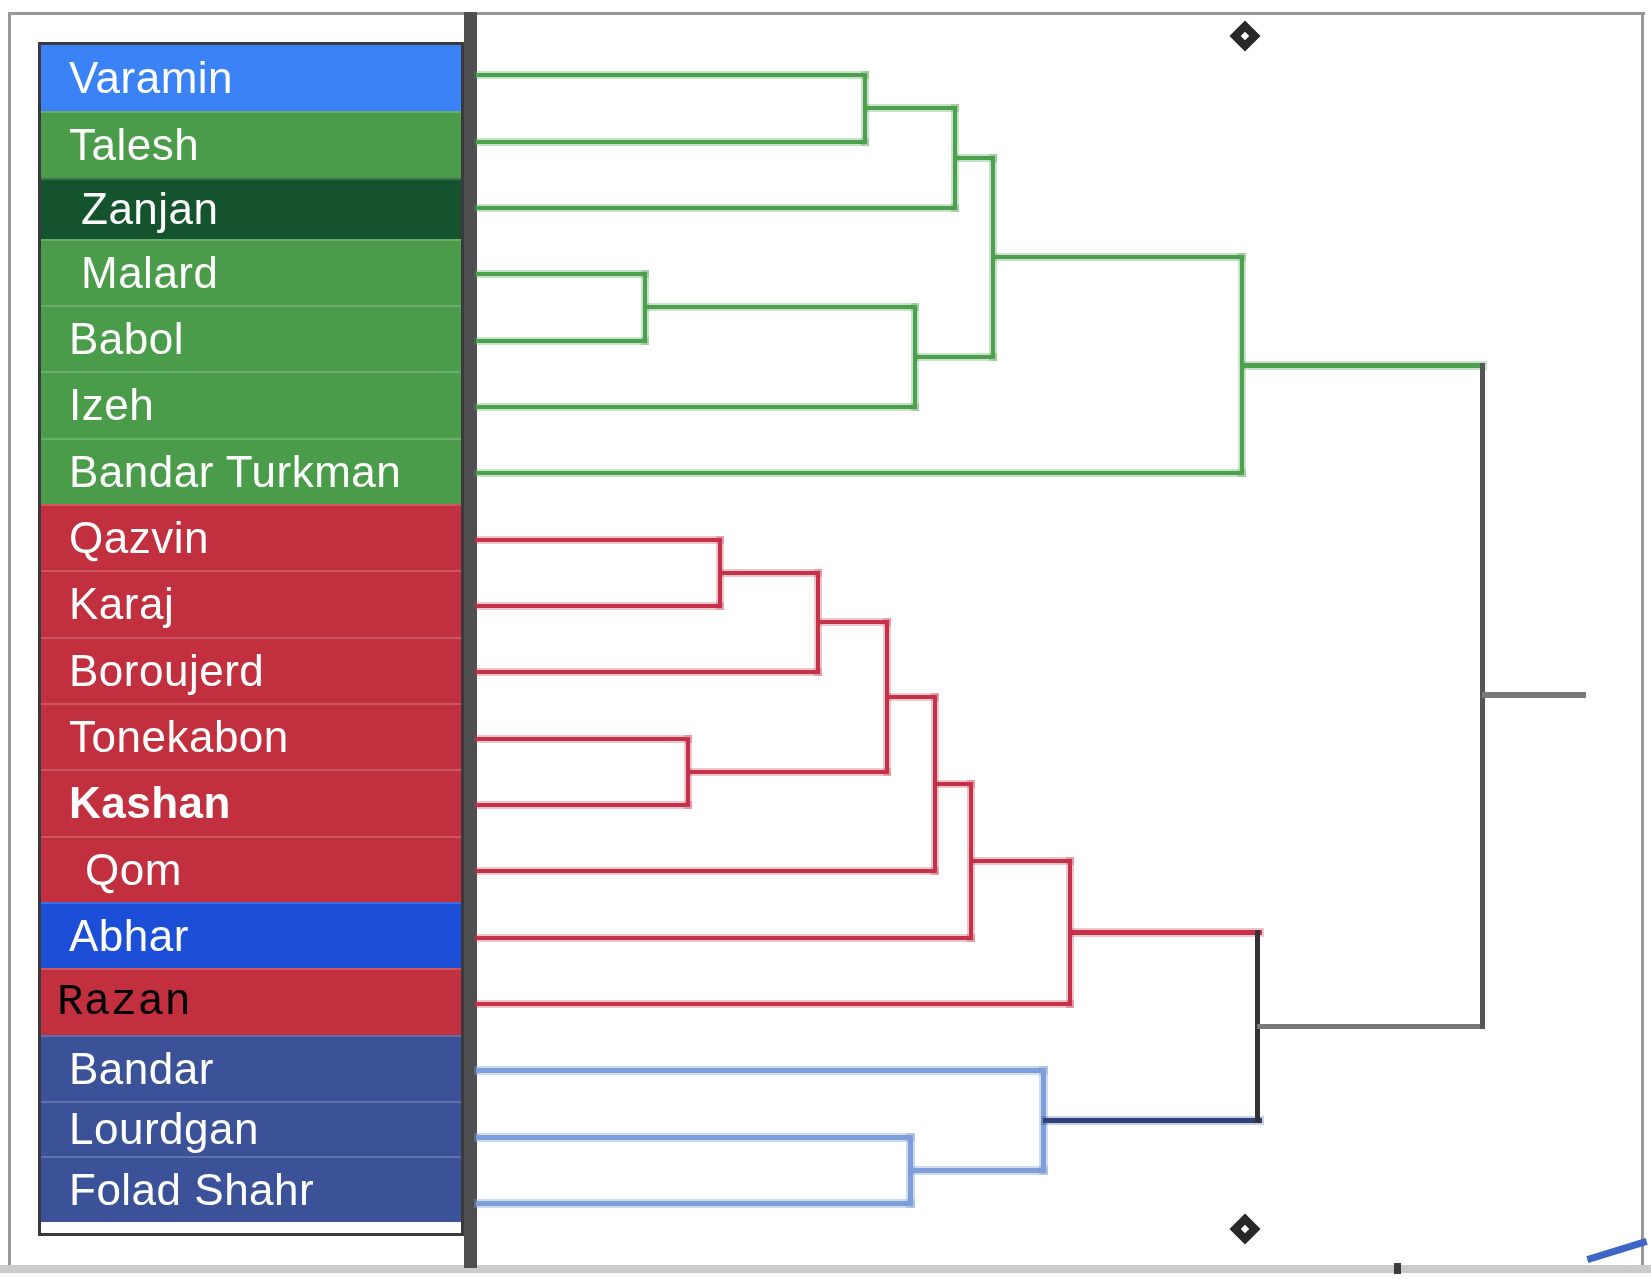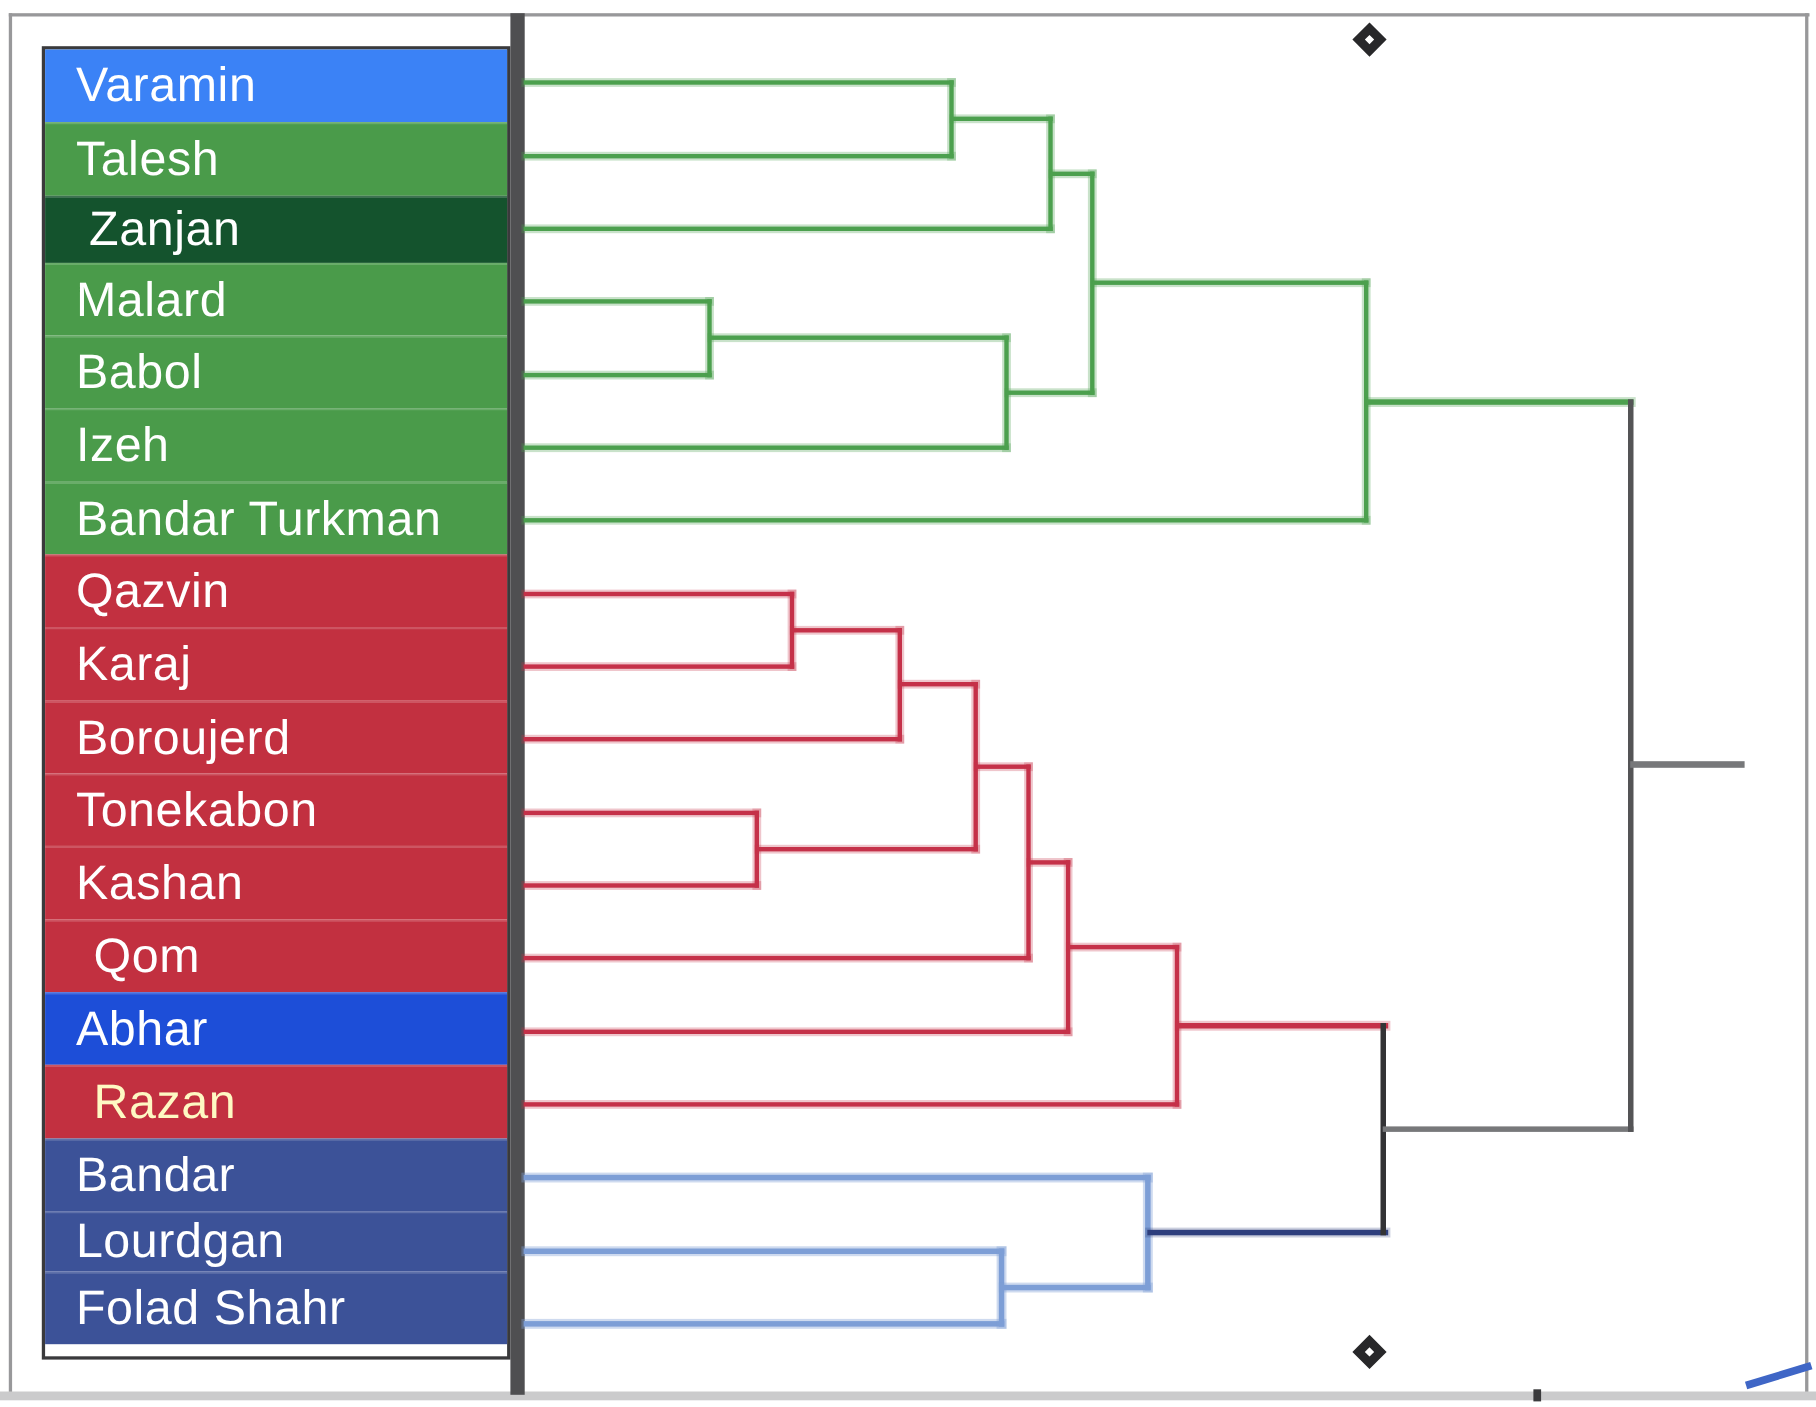--- a/index.html
+++ b/index.html
@@ -28,21 +28,21 @@
       <div class="label-row" style="height: 66.33px; background: #3b82f6;">
         <span class="label-text" style="padding-left: 28px; color: rgb(255, 255, 255);">Varamin</span>
       </div>
       <div class="label-row" style="height: 66.33px; background: rgb(74, 155, 74);">
         <span class="label-text" style="padding-left: 28px; color: rgb(255, 255, 255);">Talesh</span>
       </div>
       <div class="label-row" style="height: 61px; background: #14532d; padding-left: 12px;">
         <span class="label-text" style="padding-left: 28px; color: rgb(255, 255, 255);">Zanjan</span>
       </div>
       <div class="label-row" style="height: 66.33px; background: rgb(74, 155, 74);">
-        <span class="label-text" style="padding-left: 28px; color: rgb(255, 255, 255); text-align: right;">Malard</span>
+        <span class="label-text" style="padding-left: 40px; color: rgb(255, 255, 255); text-align: right;">Malard</span>
       </div>
       <div class="label-row" style="height: 66.33px; background: rgb(74, 155, 74);">
         <span class="label-text" style="padding-left: 28px; color: rgb(255, 255, 255);">Babol</span>
       </div>
       <div class="label-row" style="height: 66.33px; background: rgb(74, 155, 74);">
         <span class="label-text" style="padding-left: 28px; color: rgb(255, 255, 255);">Izeh</span>
       </div>
       <div class="label-row" style="height: 66.33px; background: rgb(74, 155, 74);">
         <span class="label-text" style="padding-left: 28px; color: rgb(255, 255, 255);">Bandar Turkman</span>
       </div>
@@ -52,30 +52,30 @@
       <div class="label-row" style="height: 66.33px; background: rgb(194, 48, 64);">
         <span class="label-text" style="padding-left: 28px; color: rgb(255, 255, 255);">Karaj</span>
       </div>
       <div class="label-row" style="height: 66.33px; background: rgb(194, 48, 64);">
         <span class="label-text" style="padding-left: 28px; color: rgb(255, 255, 255);">Boroujerd</span>
       </div>
       <div class="label-row" style="height: 66.33px; background: rgb(194, 48, 64);">
         <span class="label-text" style="padding-left: 28px; color: rgb(255, 255, 255);">Tonekabon</span>
       </div>
       <div class="label-row" style="height: 66.33px; background: rgb(194, 48, 64);">
-        <span class="label-text" style="padding-left: 28px; color: rgb(255, 255, 255);">Kashan</span>
+        <span class="label-text" style="padding-left: 28px; color: rgb(255, 255, 255); font-weight: bold;">Kashan</span>
       </div>
       <div class="label-row" style="height: 66.33px; background: rgb(194, 48, 64);">
         <span class="label-text" style="padding-left: 44px; color: rgb(255, 255, 255);">Qom</span>
       </div>
       <div class="label-row" style="height: 66.33px; background: #1d4ed8;">
         <span class="label-text" style="padding-left: 28px; color: rgb(255, 255, 255);">Abhar</span>
       </div>
       <div class="label-row" style="height: 66.33px; background: rgb(194, 48, 64);">
-        <span class="label-text" style="padding-left: 44px; color: #fef9c3;">Razan</span>
+        <span class="label-text" style="padding-left: 16px; color: #000000; font-family: Liberation Mono, monospace;">Razan</span>
       </div>
       <div class="label-row" style="height: 66.33px; background: rgb(60, 82, 152);">
         <span class="label-text" style="padding-left: 28px; color: rgb(255, 255, 255);">Bandar</span>
       </div>
       <div class="label-row" style="height: 55px; background: rgb(60, 82, 152);">
         <span class="label-text" style="padding-left: 28px; color: rgb(255, 255, 255);">Lourdgan</span>
       </div>
       <div class="label-row" style="height: 66.33px; background: rgb(60, 82, 152);">
         <span class="label-text" style="padding-left: 28px; color: rgb(255, 255, 255);">Folad Shahr</span>
       </div>

